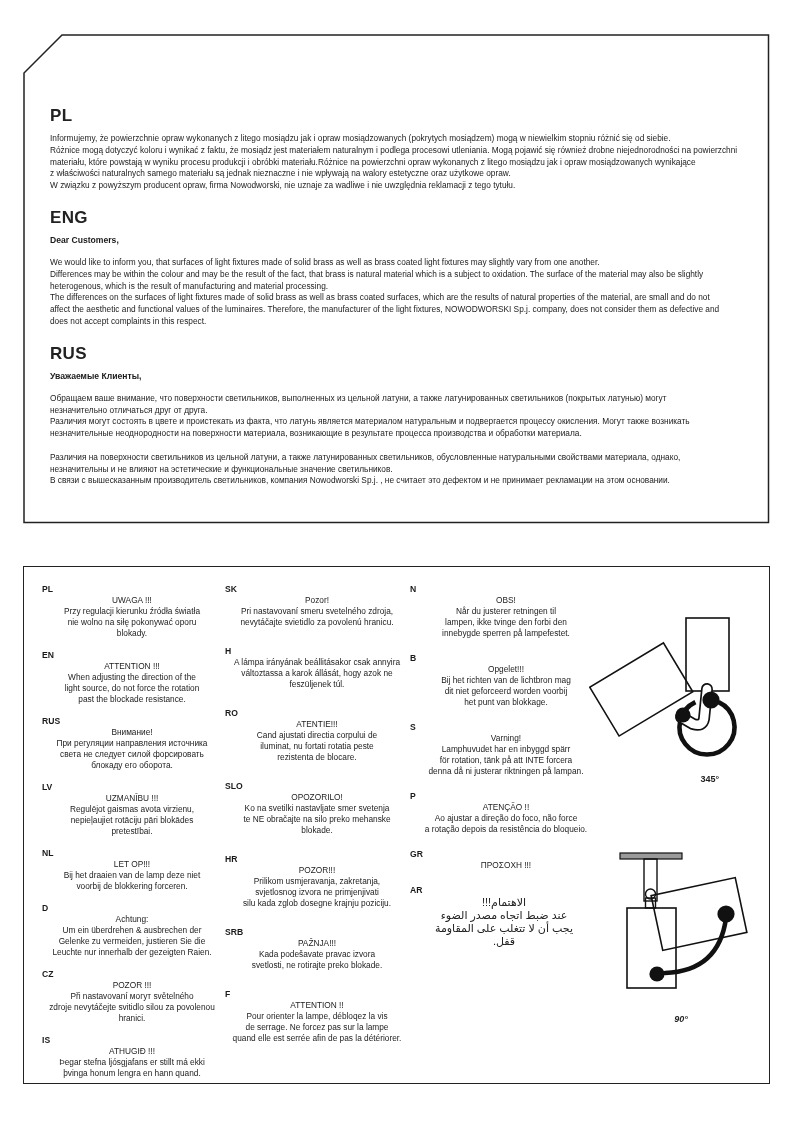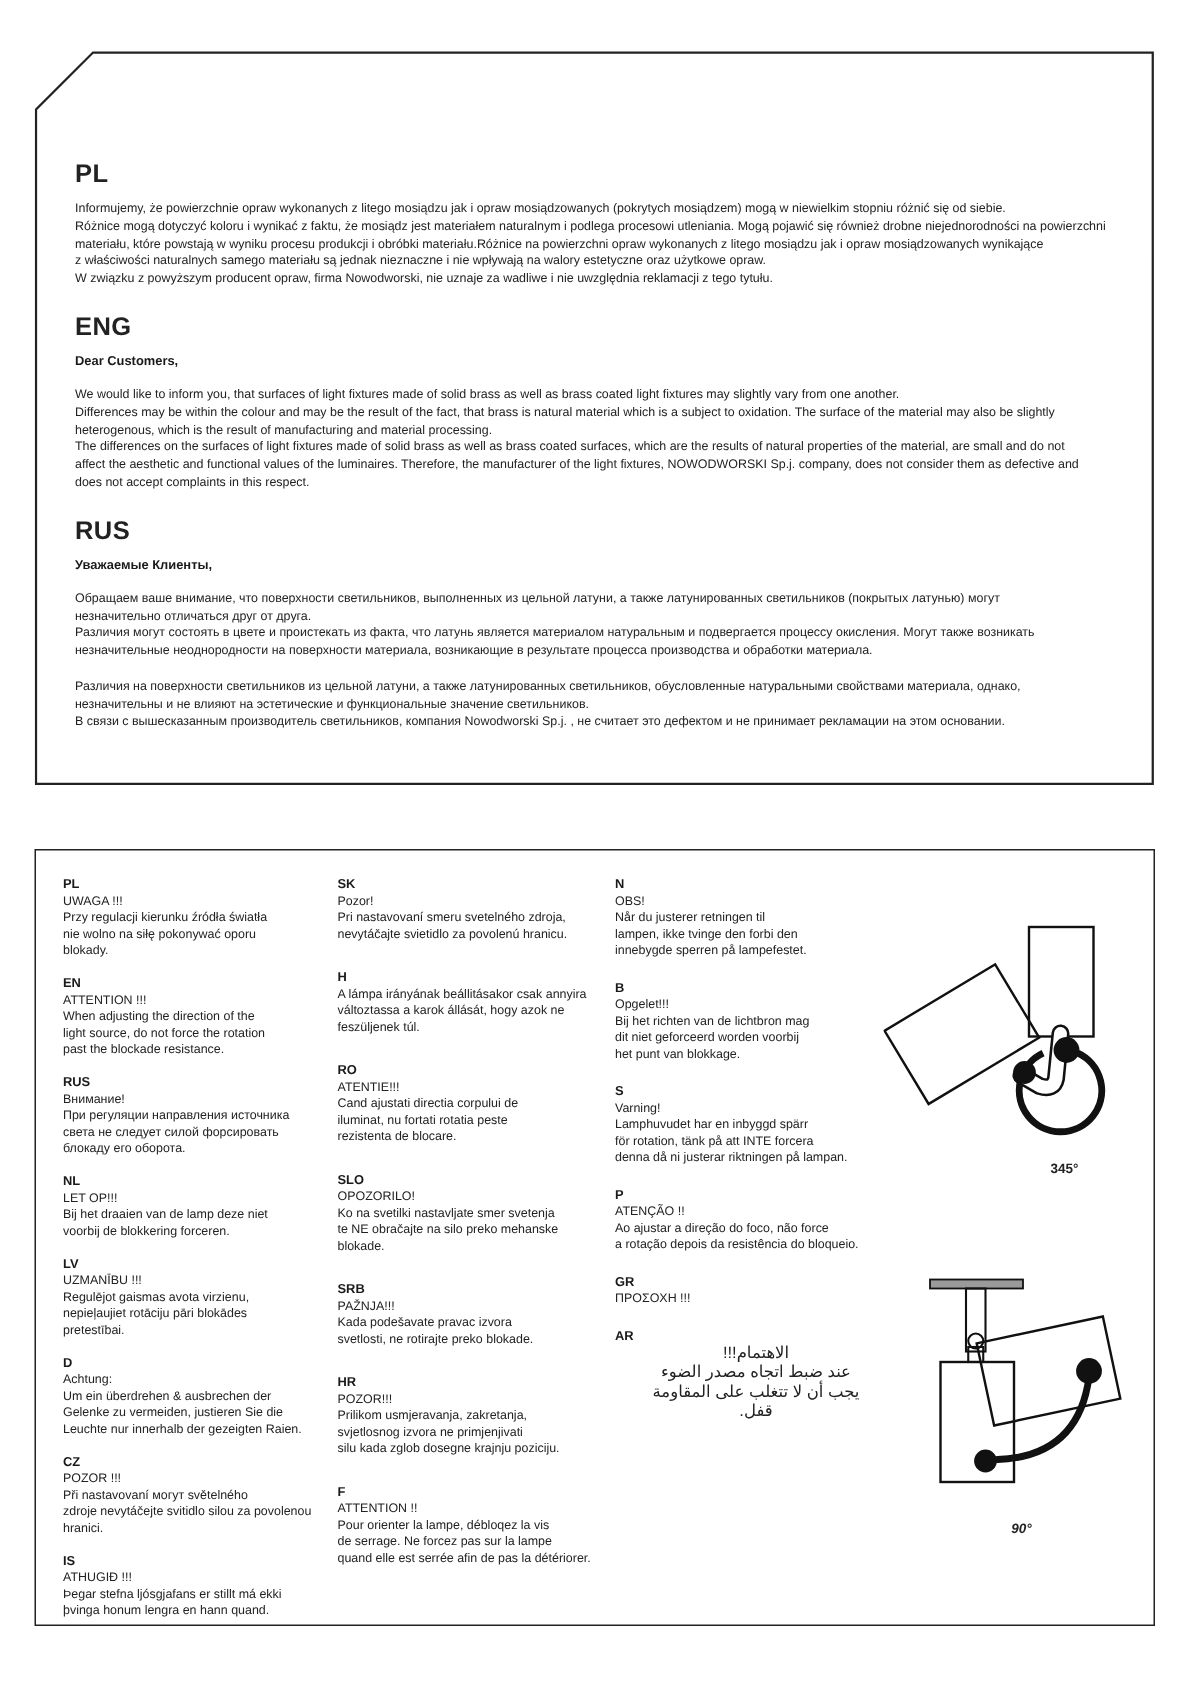--- a/index.html
+++ b/index.html
@@ -22,21 +22,21 @@
     border:1.5px solid #222;box-sizing:border-box;background:#fff;
   }
   .wcol{position:absolute;top:17px;}
   .col1{left:18px;width:180px;}
   .col2{left:201px;width:184px;}
   .col3{left:386px;width:192px;}
   .wblock{margin-bottom:11px;}
   .col2 .wblock{margin-bottom:18px;}
   .col3 .wblock{margin-bottom:14px;}
   .wcode{font-size:8.6px;font-weight:bold;line-height:11px;}
-  .wtitle,.wtext{font-size:8.3px;line-height:11px;white-space:pre;color:#222;}
+  .wtitle,.wtext{font-size:8.3px;line-height:11px;white-space:pre;color:#222;text-align:center;}
   .rtl .wtext{direction:rtl;text-align:center;font-size:11px;line-height:13px;padding-right:4px;}
   
   .diagram{position:absolute;width:172px;}
   .diagram1{left:565px;top:34px;height:225px;}
   .diagram2{left:565px;top:279px;height:225px;font-style:italic;}
   .dlabel{position:absolute;width:60px;text-align:center;font-size:9px;font-weight:600;color:#222;}
   .diagram1 .dlabel{left:70px;top:173px;text-align:right;}
   .diagram2 .dlabel{left:62px;top:168px;}
   .stroke{stroke:#111;fill:none;}
 </style>
@@ -103,33 +103,33 @@
 past the blockade resistance.</div>
     </div>
     <div class="wblock">
       <div class="wcode">RUS</div>
       <div class="wtitle">Внимание!</div>
       <div class="wtext">При регуляции направления источника
 света не следует силой форсировать
 блокаду его оборота.</div>
     </div>
     <div class="wblock">
-      <div class="wcode">NL</div>
-      <div class="wtitle">LET OP!!!</div>
-      <div class="wtext">Bij het draaien van de lamp deze niet
-voorbij de blokkering forceren.</div>
-    </div>
-    <div class="wblock">
       <div class="wcode">LV</div>
       <div class="wtitle">UZMANĪBU !!!</div>
       <div class="wtext">Regulējot gaismas avota virzienu,
 nepieļaujiet rotāciju pāri blokādes
 pretestībai.</div>
     </div>
     <div class="wblock">
+      <div class="wcode">NL</div>
+      <div class="wtitle">LET OP!!!</div>
+      <div class="wtext">Bij het draaien van de lamp deze niet
+voorbij de blokkering forceren.</div>
+    </div>
+    <div class="wblock">
       <div class="wcode">D</div>
       <div class="wtitle">Achtung:</div>
       <div class="wtext">Um ein überdrehen &amp; ausbrechen der
 Gelenke zu vermeiden, justieren Sie die
 Leuchte nur innerhalb der gezeigten Raien.</div>
     </div>
     <div class="wblock">
       <div class="wcode">CZ</div>
       <div class="wtitle">POZOR !!!</div>
       <div class="wtext">Při nastavovaní могут světelného
@@ -165,31 +165,31 @@
 rezistenta de blocare.</div>
     </div>
     <div class="wblock">
       <div class="wcode">SLO</div>
       <div class="wtitle">OPOZORILO!</div>
       <div class="wtext">Ko na svetilki nastavljate smer svetenja
 te NE obračajte na silo preko mehanske
 blokade.</div>
     </div>
     <div class="wblock">
-      <div class="wcode">SRB</div>
-      <div class="wtitle">PAŽNJA!!!</div>
-      <div class="wtext">Kada podešavate pravac izvora
-svetlosti, ne rotirajte preko blokade.</div>
-    </div>
-    <div class="wblock">
       <div class="wcode">HR</div>
       <div class="wtitle">POZOR!!!</div>
       <div class="wtext">Prilikom usmjeravanja, zakretanja,
 svjetlosnog izvora ne primjenjivati
 silu kada zglob dosegne krajnju poziciju.</div>
+    </div>
+    <div class="wblock">
+      <div class="wcode">SRB</div>
+      <div class="wtitle">PAŽNJA!!!</div>
+      <div class="wtext">Kada podešavate pravac izvora
+svetlosti, ne rotirajte preko blokade.</div>
     </div>
     <div class="wblock">
       <div class="wcode">F</div>
       <div class="wtitle">ATTENTION !!</div>
       <div class="wtext">Pour orienter la lampe, débloqez la vis
 de serrage. Ne forcez pas sur la lampe
 quand elle est serrée afin de pas la détériorer.</div>
     </div>
   </div>
 

